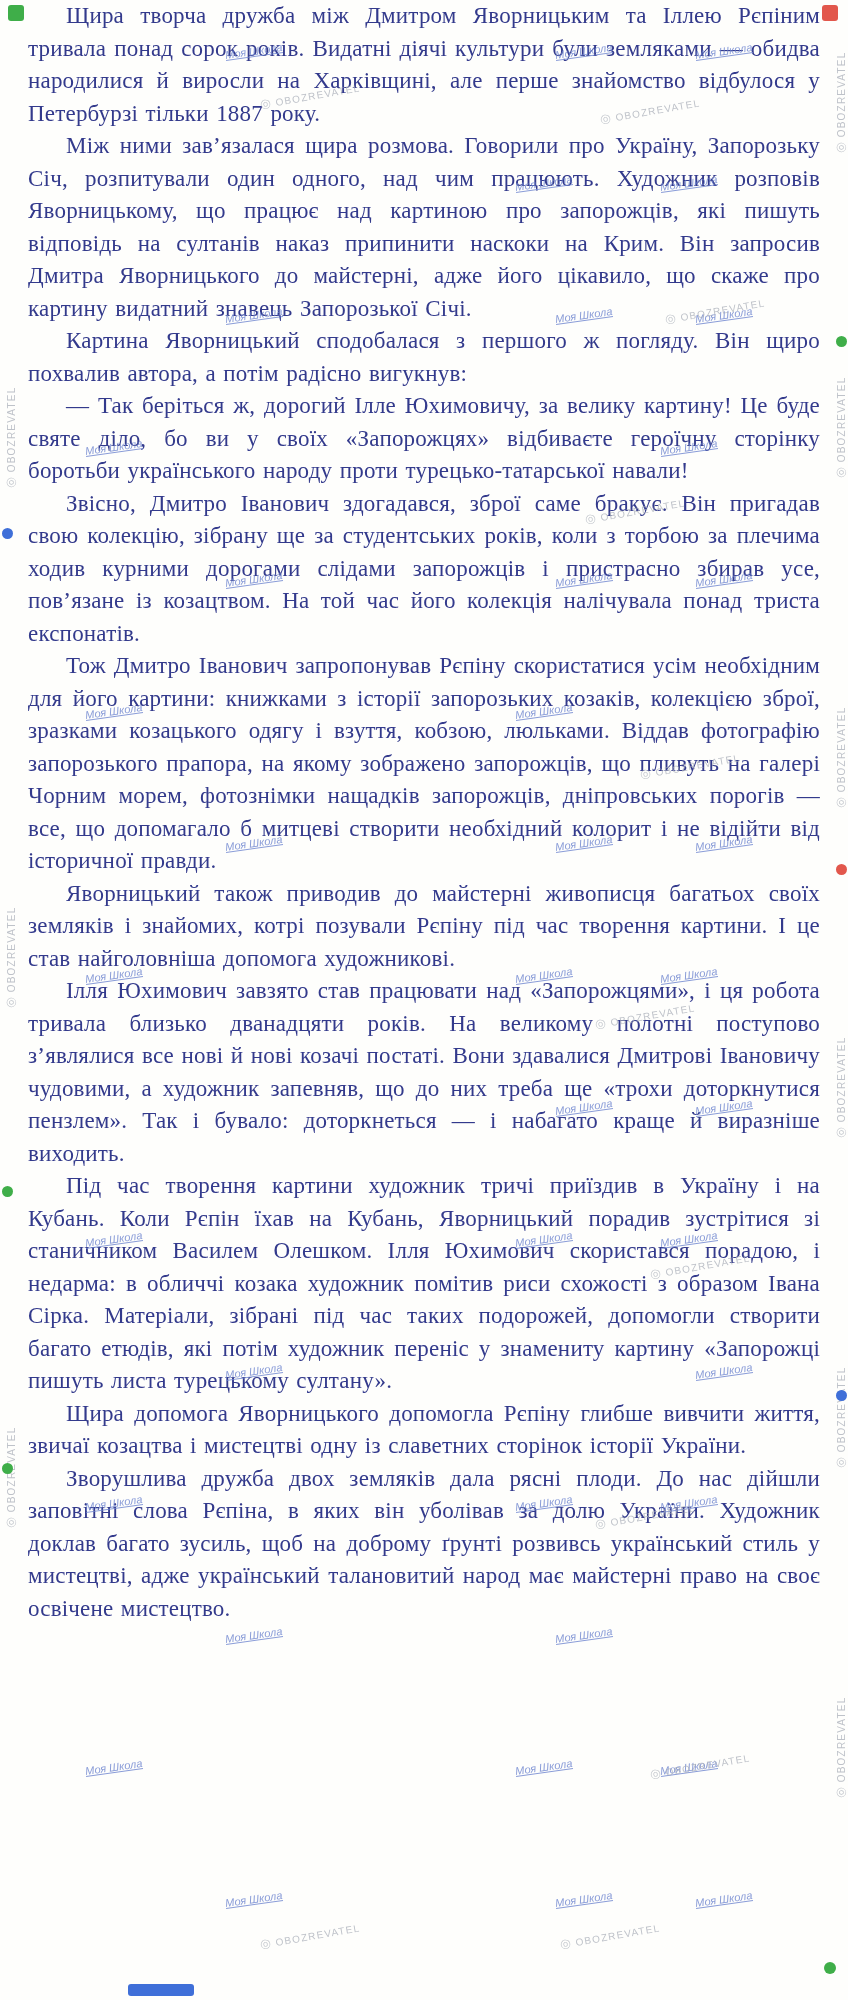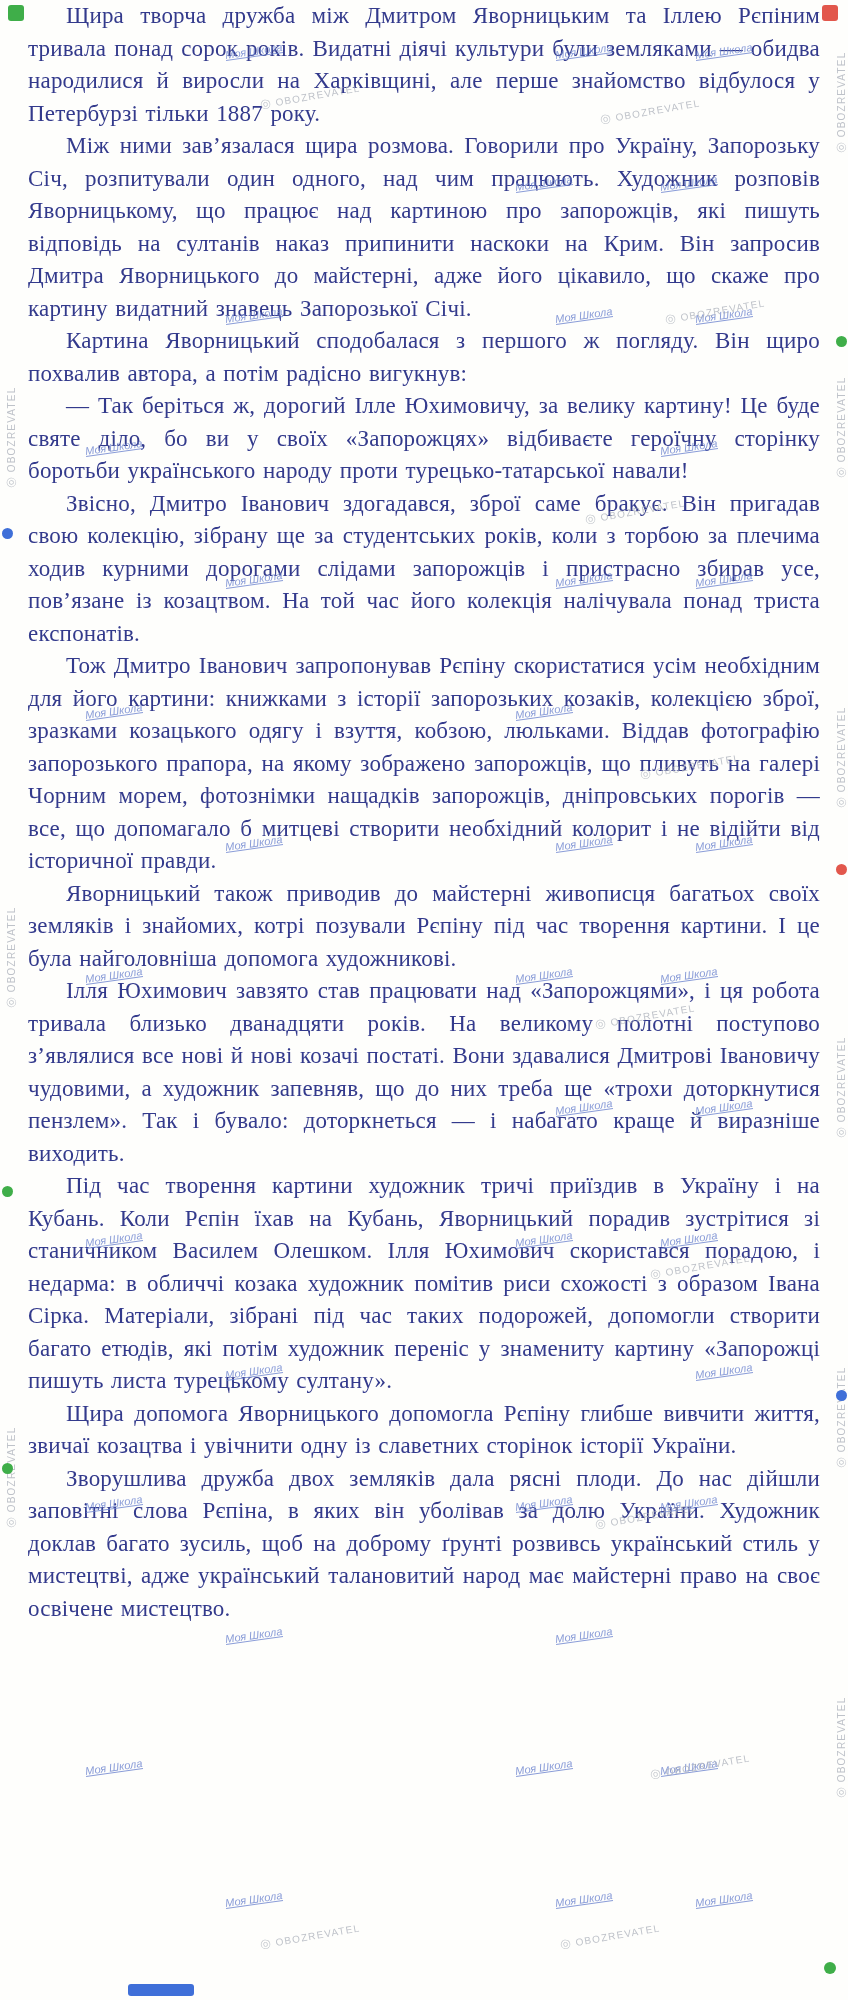--- a/index.html
+++ b/index.html
@@ -129,24 +129,24 @@
     </div>
 
 
   <div class="doc-body" id="doc-body">
       <p class="para">Щира творча дружба між Дмитром Яворницьким та Іллею Рєпіним тривала понад сорок років. Видатні діячі культури були земляками — обидва народилися й виросли на Харківщині, але перше знайомство відбулося у Петербурзі тільки 1887 року.</p>
       <p class="para">Між ними зав’язалася щира розмова. Говорили про Україну, Запорозьку Січ, розпитували один одного, над чим працюють. Художник розповів Яворницькому, що працює над картиною про запорожців, які пишуть відповідь на султанів наказ припинити наскоки на Крим. Він запросив Дмитра Яворницького до майстерні, адже його цікавило, що скаже про картину видатний знавець Запорозької Січі.</p>
       <p class="para">Картина Яворницький сподобалася з першого ж погляду. Він щиро похвалив автора, а потім радісно вигукнув:</p>
       <p class="para">— Так беріться ж, дорогий Ілле Юхимовичу, за велику картину! Це буде святе діло, бо ви у своїх «Запорожцях» відбиваєте героїчну сторінку боротьби українського народу проти турецько-татарської навали!</p>
       <p class="para">Звісно, Дмитро Іванович здогадався, зброї саме бракує. Він пригадав свою колекцію, зібрану ще за студентських років, коли з торбою за плечима ходив курними дорогами слідами запорожців і пристрасно збирав усе, пов’язане із козацтвом. На той час його колекція налічувала понад триста експонатів.</p>
       <p class="para">Тож Дмитро Іванович запропонував Рєпіну скористатися усім необхідним для його картини: книжками з історії запорозьких козаків, колекцією зброї, зразками козацького одягу і взуття, кобзою, люльками. Віддав фотографію запорозького прапора, на якому зображено запорожців, що пливуть на галері Чорним морем, фотознімки нащадків запорожців, дніпровських порогів — все, що допомагало б митцеві створити необхідний колорит і не відійти від історичної правди.</p>
-      <p class="para">Яворницький також приводив до майстерні живописця багатьох своїх земляків і знайомих, котрі позували Рєпіну під час творення картини. І це була найголовніша допомога художникові.</p>
+      <p class="para">Яворницький також приводив до майстерні живописця багатьох своїх земляків і знайомих, котрі позували Рєпіну під час творення картини. І це став найголовніша допомога художникові.</p>
       <p class="para">Ілля Юхимович завзято став працювати над «Запорожцями», і ця робота тривала близько дванадцяти років. На великому полотні поступово з’являлися все нові й нові козачі постаті. Вони здавалися Дмитрові Івановичу чудовими, а художник запевняв, що до них треба ще «трохи доторкнутися пензлем». Так і бувало: доторкнеться — і набагато краще й виразніше виходить.</p>
       <p class="para">Під час творення картини художник тричі приїздив в Україну і на Кубань. Коли Рєпін їхав на Кубань, Яворницький порадив зустрітися зі станичником Василем Олешком. Ілля Юхимович скористався порадою, і недарма: в обличчі козака художник помітив риси схожості з образом Івана Сірка. Матеріали, зібрані під час таких подорожей, допомогли створити багато етюдів, які потім художник переніс у знамениту картину «Запорожці пишуть листа турецькому султану».</p>
-      <p class="para">Щира допомога Яворницького допомогла Рєпіну глибше вивчити життя, звичаї козацтва і увічнити одну із славетних сторінок історії України.</p>
+      <p class="para">Щира допомога Яворницького допомогла Рєпіну глибше вивчити життя, звичаї козацтва і мистецтві одну із славетних сторінок історії України.</p>
       <p class="para">Зворушлива дружба двох земляків дала рясні плоди. До нас дійшли заповітні слова Рєпіна, в яких він уболівав за долю України. Художник доклав багато зусиль, щоб на доброму ґрунті розвивсь український стиль у мистецтві, адже український талановитий народ має майстерні право на своє освічене мистецтво.</p>
     </div>
 
 <div class="badge" style="left: 8px; top: 5px; width: 16px; height: 16px; background: rgb(63, 174, 73);"></div>
     <div class="badge" style="left: 822px; top: 5px; width: 16px; height: 16px; background: rgb(226, 87, 76);"></div>
     <div class="badge round" style="left: 836px; top: 336px; width: 11px; height: 11px; background: rgb(63, 174, 73);"></div>
     <div class="badge round" style="left: 2px; top: 528px; width: 11px; height: 11px; background: rgb(63, 111, 216);"></div>
     <div class="badge round" style="left: 836px; top: 864px; width: 11px; height: 11px; background: rgb(226, 87, 76);"></div>
     <div class="badge round" style="left: 2px; top: 1186px; width: 11px; height: 11px; background: rgb(63, 174, 73);"></div>
     <div class="badge round" style="left: 836px; top: 1390px; width: 11px; height: 11px; background: rgb(63, 111, 216);"></div>

